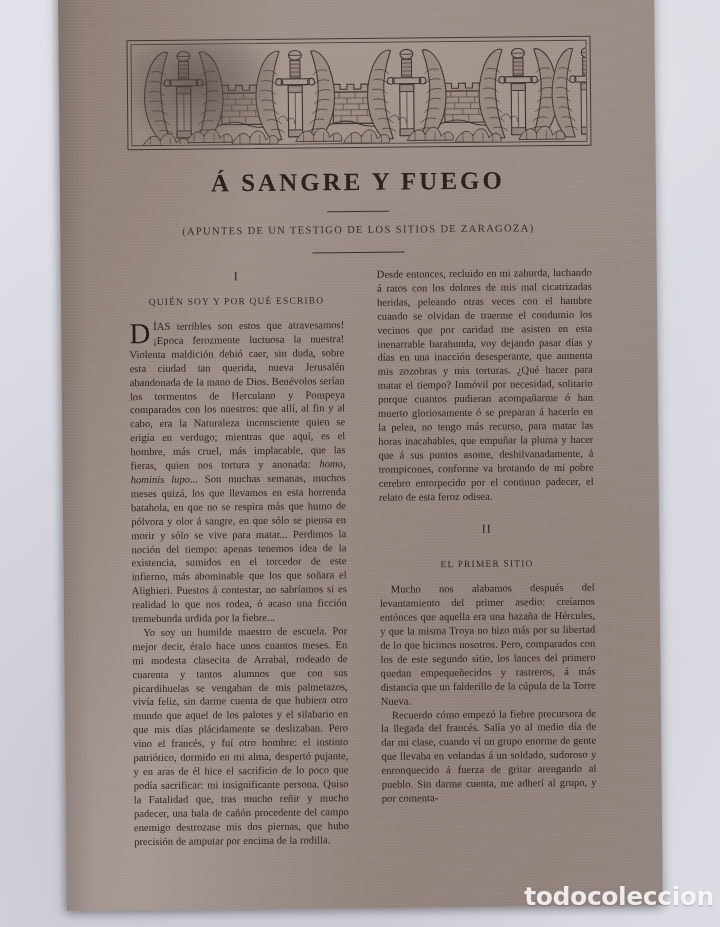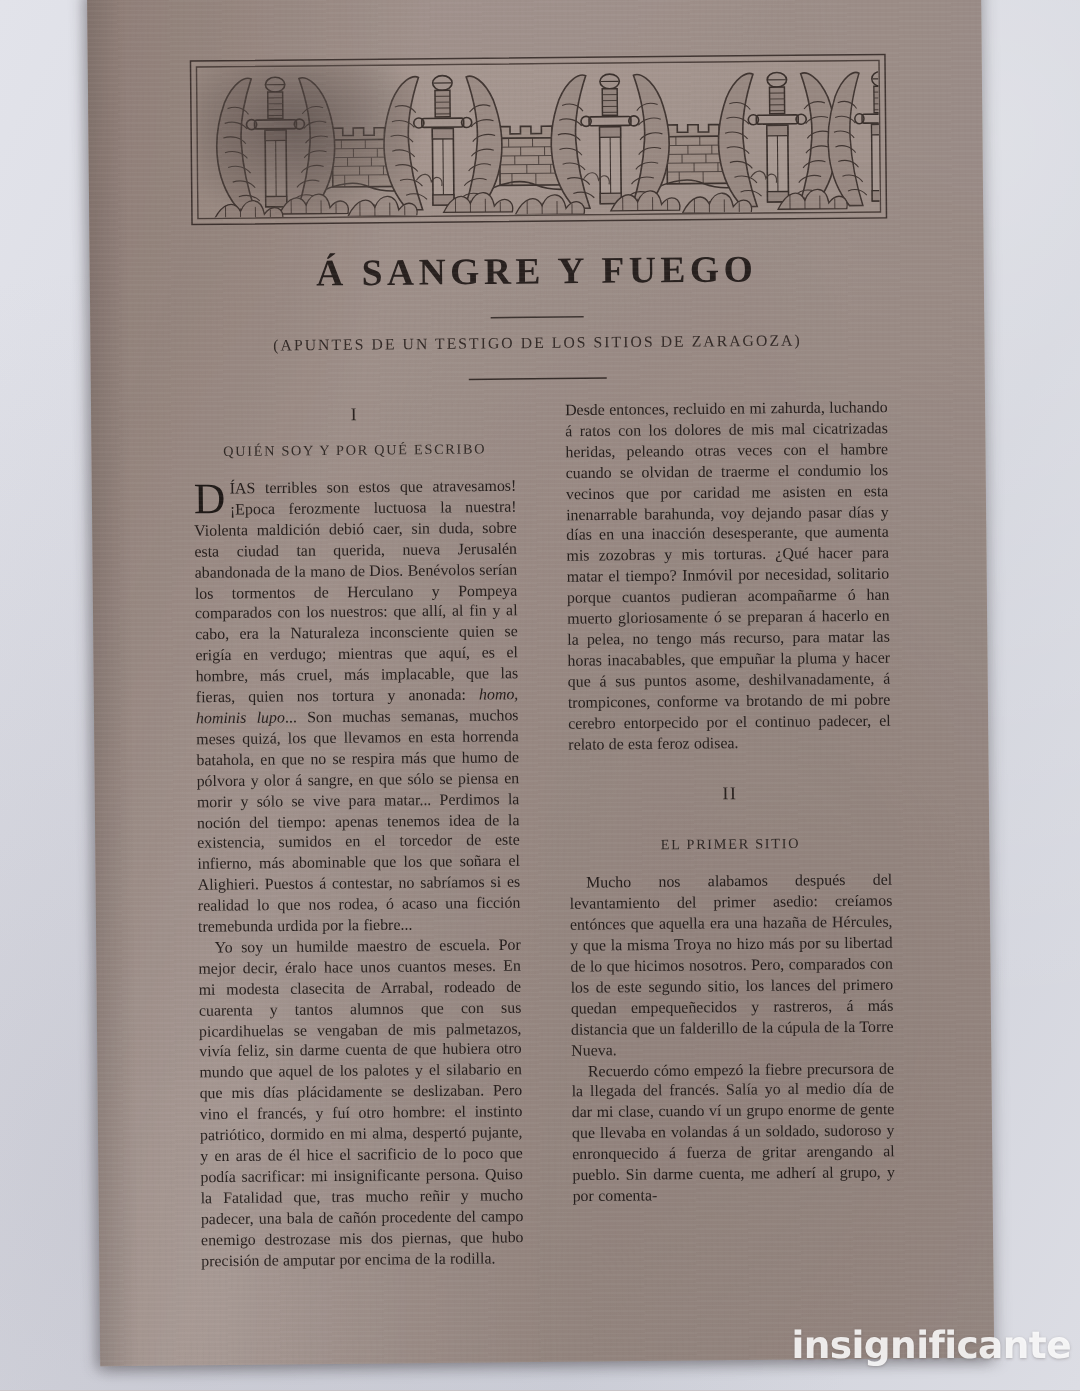--- a/index.html
+++ b/index.html
@@ -331,14 +331,14 @@
         </div>
       </div>
 
       <div class="gutter"></div>
     </div>
 
     <div class="grain"></div>
     <div class="grain2"></div>
   </div>
 
-  <div class="watermark">insignificante</div>
+  <div class="watermark">todocoleccion</div>
 </div>
 
 </body></html>

